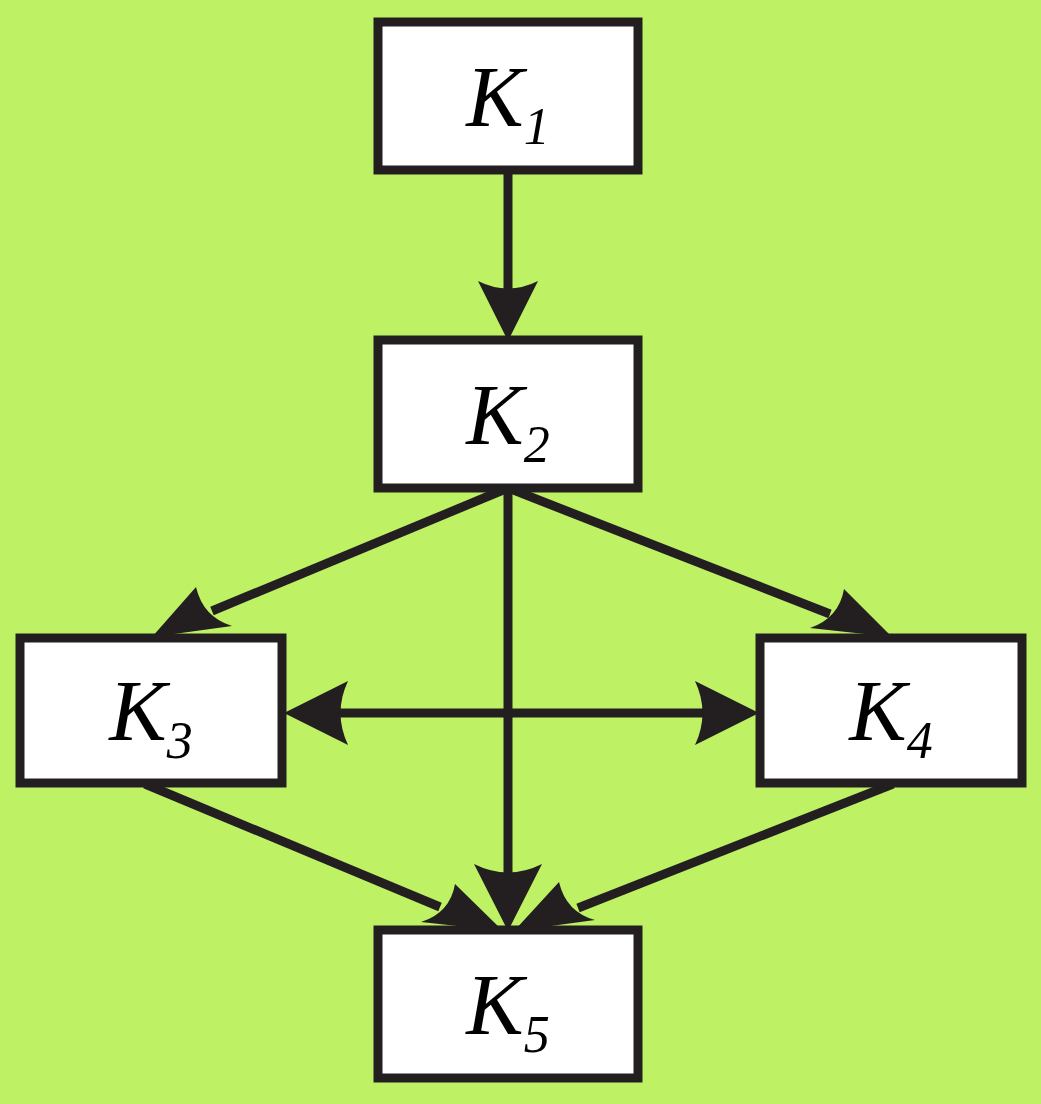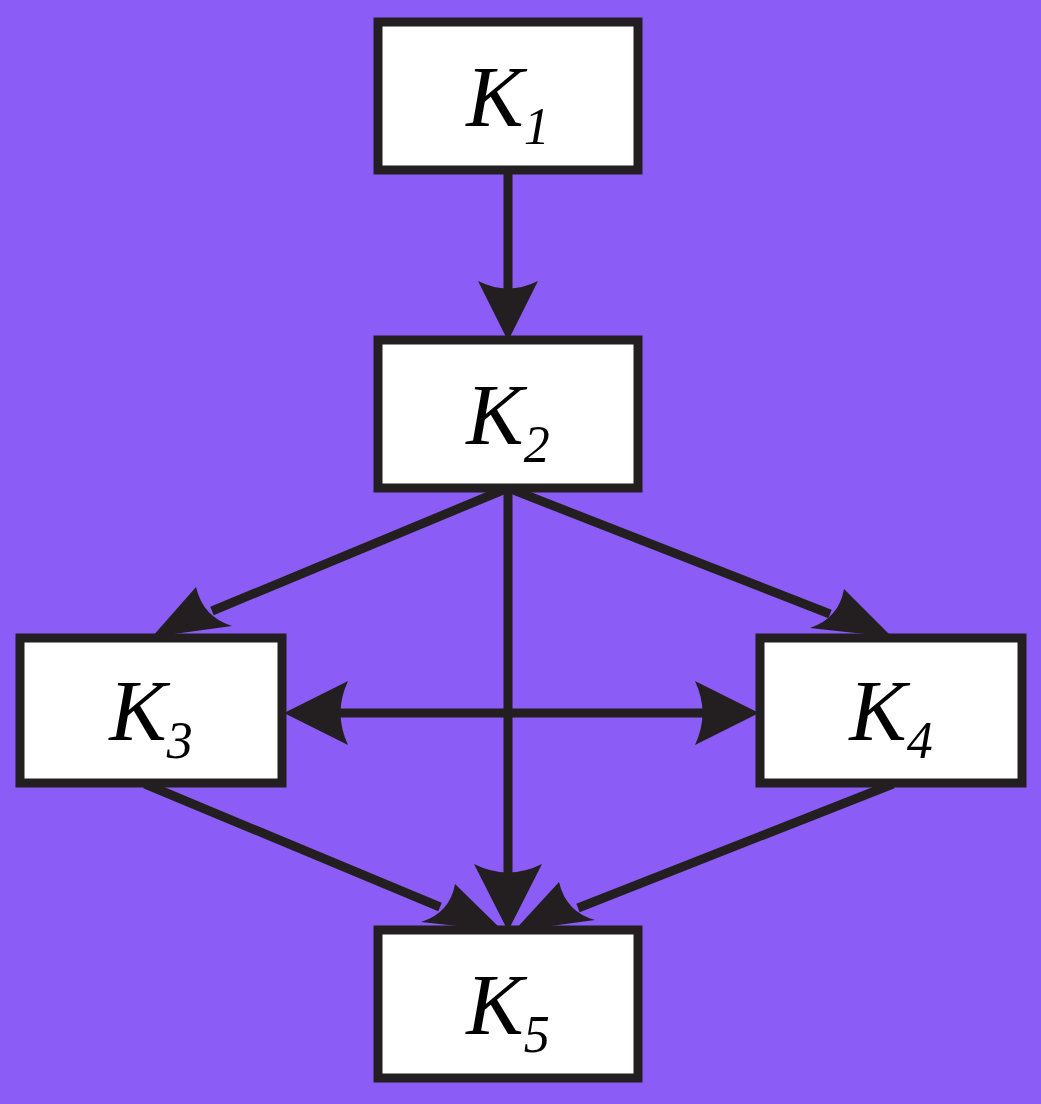--- a/index.html
+++ b/index.html
@@ -11,21 +11,21 @@
   body {
     width: 1041px;
     height: 1104px;
     overflow: hidden;
     font-family: "Liberation Serif", "DejaVu Serif", serif;
   }
   #diagram-root {
     position: relative;
     width: 1041px;
     height: 1104px;
-    background: #8b5cf6;
+    background: #bef264;
   }
   svg#graph {
     display: block;
     width: 1041px;
     height: 1104px;
   }
   .node-box {
     fill: #ffffff;
     stroke: #231f20;
     stroke-width: 9;

